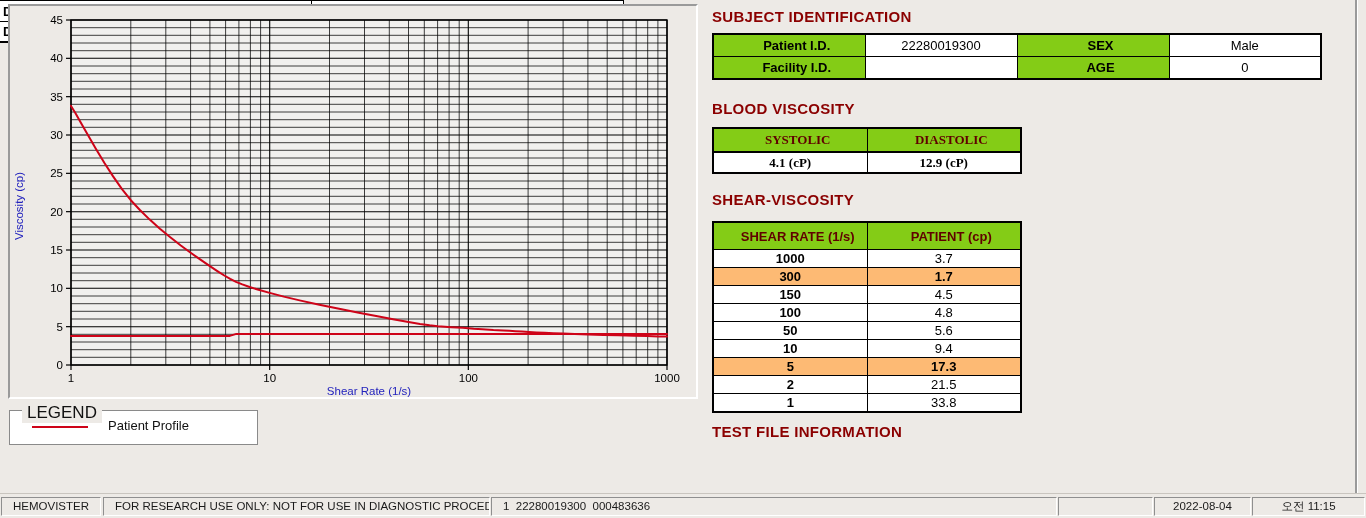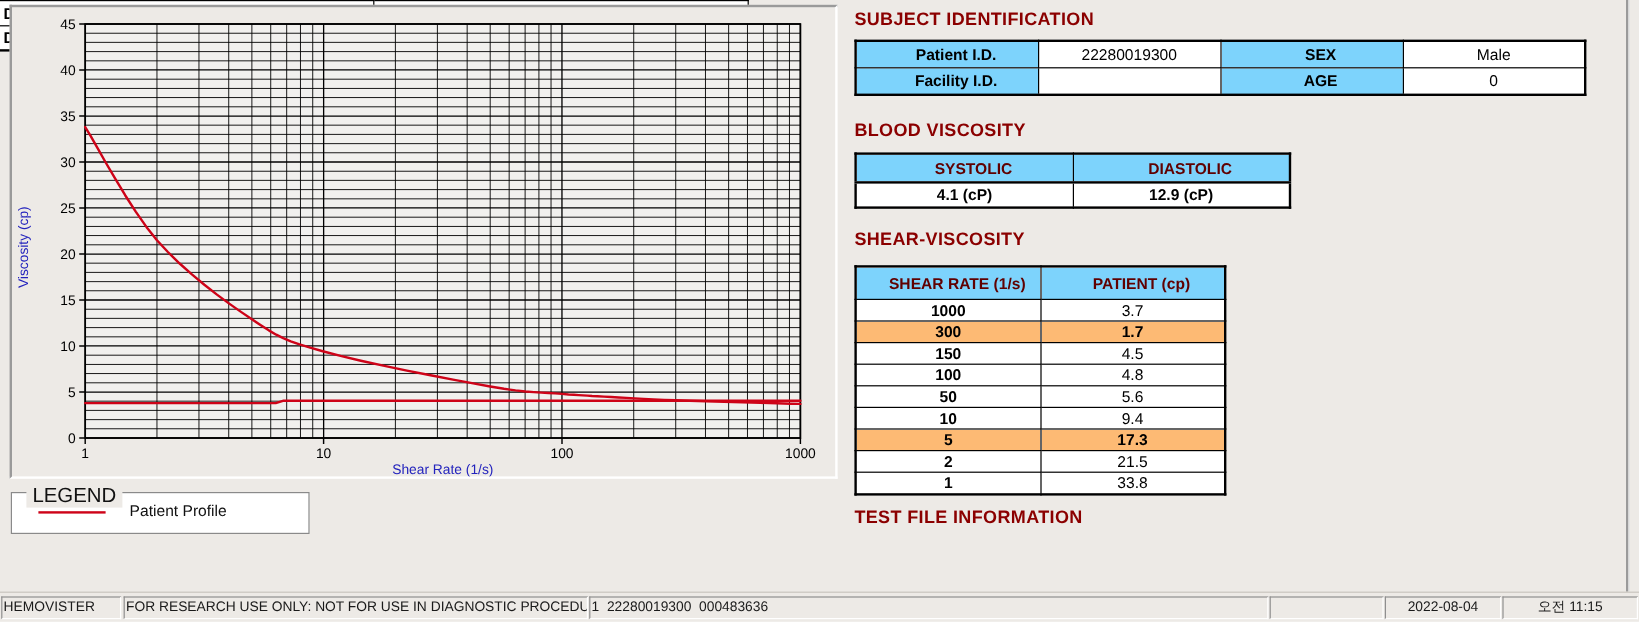--- a/index.html
+++ b/index.html
@@ -28,26 +28,26 @@
   .legend-line{position:absolute;left:22px;top:15px;width:56px;height:2px;}
   .legend-label{position:absolute;left:98px;top:7px;font-size:13px;color:#111;}
   
   .sec-heading{
     position:absolute;font-size:15px;font-weight:bold;color:#8b0000;
     letter-spacing:.3px;white-space:nowrap;
   }
   
   table{border-collapse:collapse;table-layout:fixed;}
   td,th{font-size:13px;overflow:hidden;white-space:nowrap;}
-  .lbl{background:#7dd3fc;color:#600000;font-weight:bold;text-align:center;padding-left:16px;}
+  .lbl{background:#84cc16;color:#600000;font-weight:bold;text-align:center;padding-left:16px;}
   .rpt-table{position:absolute;background:#fff;border:2px solid #000;}
   .rpt-table td,.rpt-table th{border:1px solid #000;}
   #t-subject{left:712px;top:33px;width:610px;}
   #t-subject td{height:19px;text-align:center;color:#000;}
-  #t-blood{left:712px;top:127px;width:364px;}
+  #t-blood{left:712px;top:127px;width:310px;font-family:Liberation Serif, serif;}
   #t-blood th{height:20px;}
   #t-blood td{height:17px;text-align:center;font-weight:bold;color:#000;border-top:2px solid #000;}
   #t-shear{left:712px;top:221px;width:310px;}
   #t-shear th{height:24px;}
   #t-shear td{height:15px;text-align:center;color:#000;}
   #t-shear td.rate{font-weight:bold;}
   #t-shear tr.hl td{background:#fdba74;font-weight:bold;}
   #t-test{left:712px;top:441px;width:624px;background:#fff;border-bottom:2px solid #000;}
   #t-test td{border:1px solid #000;height:17px;color:#000;}
   #t-test td:first-child{border-left:none;}
@@ -55,21 +55,21 @@
   #t-test td.tv{text-align:right;padding-right:5px;white-space:pre;}
   
   .statusbar{
     position:absolute;left:0;bottom:0;width:1366px;height:24px;
     background:#edeae6;border-top:1px solid #c9c5bf;
   }
   .seg{
     position:absolute;top:3px;height:19px;box-sizing:border-box;
     border:1px solid;border-color:#8f8f8f #ffffff #ffffff #8f8f8f;
     font-size:11.5px;line-height:17px;color:#1a1a1a;
-    padding:0 1px;white-space:pre;overflow:hidden;
+    padding:0 11px;white-space:pre;overflow:hidden;
   }
   .seg.center{text-align:center;}
   #seg-0{left:1px;width:100px;}
   #seg-1{left:103px;width:387px;}
   #seg-2{left:491px;width:566px;}
   #seg-3{left:1058px;width:95px;}
   #seg-4{left:1154px;width:97px;}
   #seg-5{left:1252px;width:113px;}
   
   .right-edge{position:absolute;left:1355px;top:0;width:2px;height:494px;background:#9a9a9a;border-right:1px solid #fff;}

